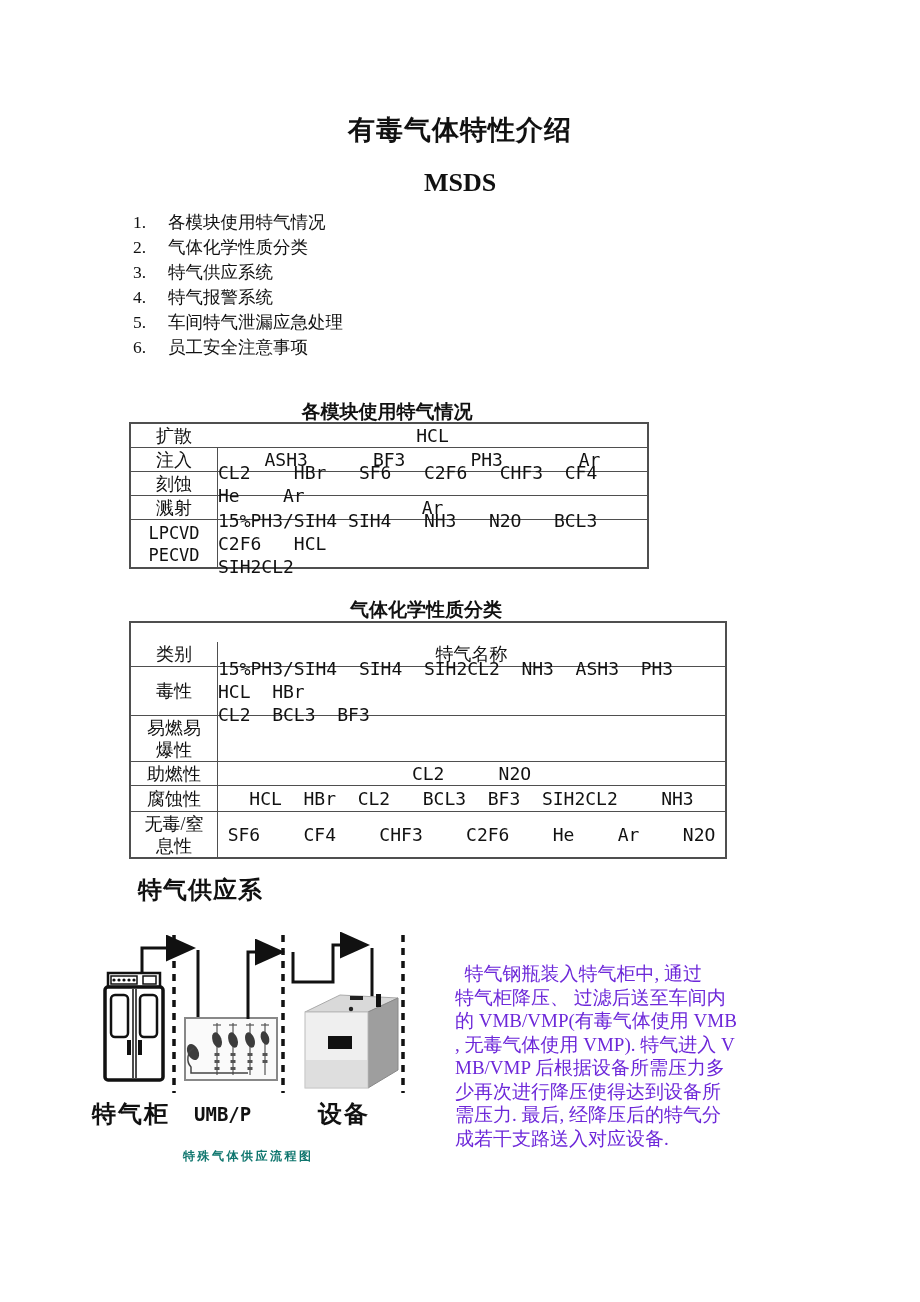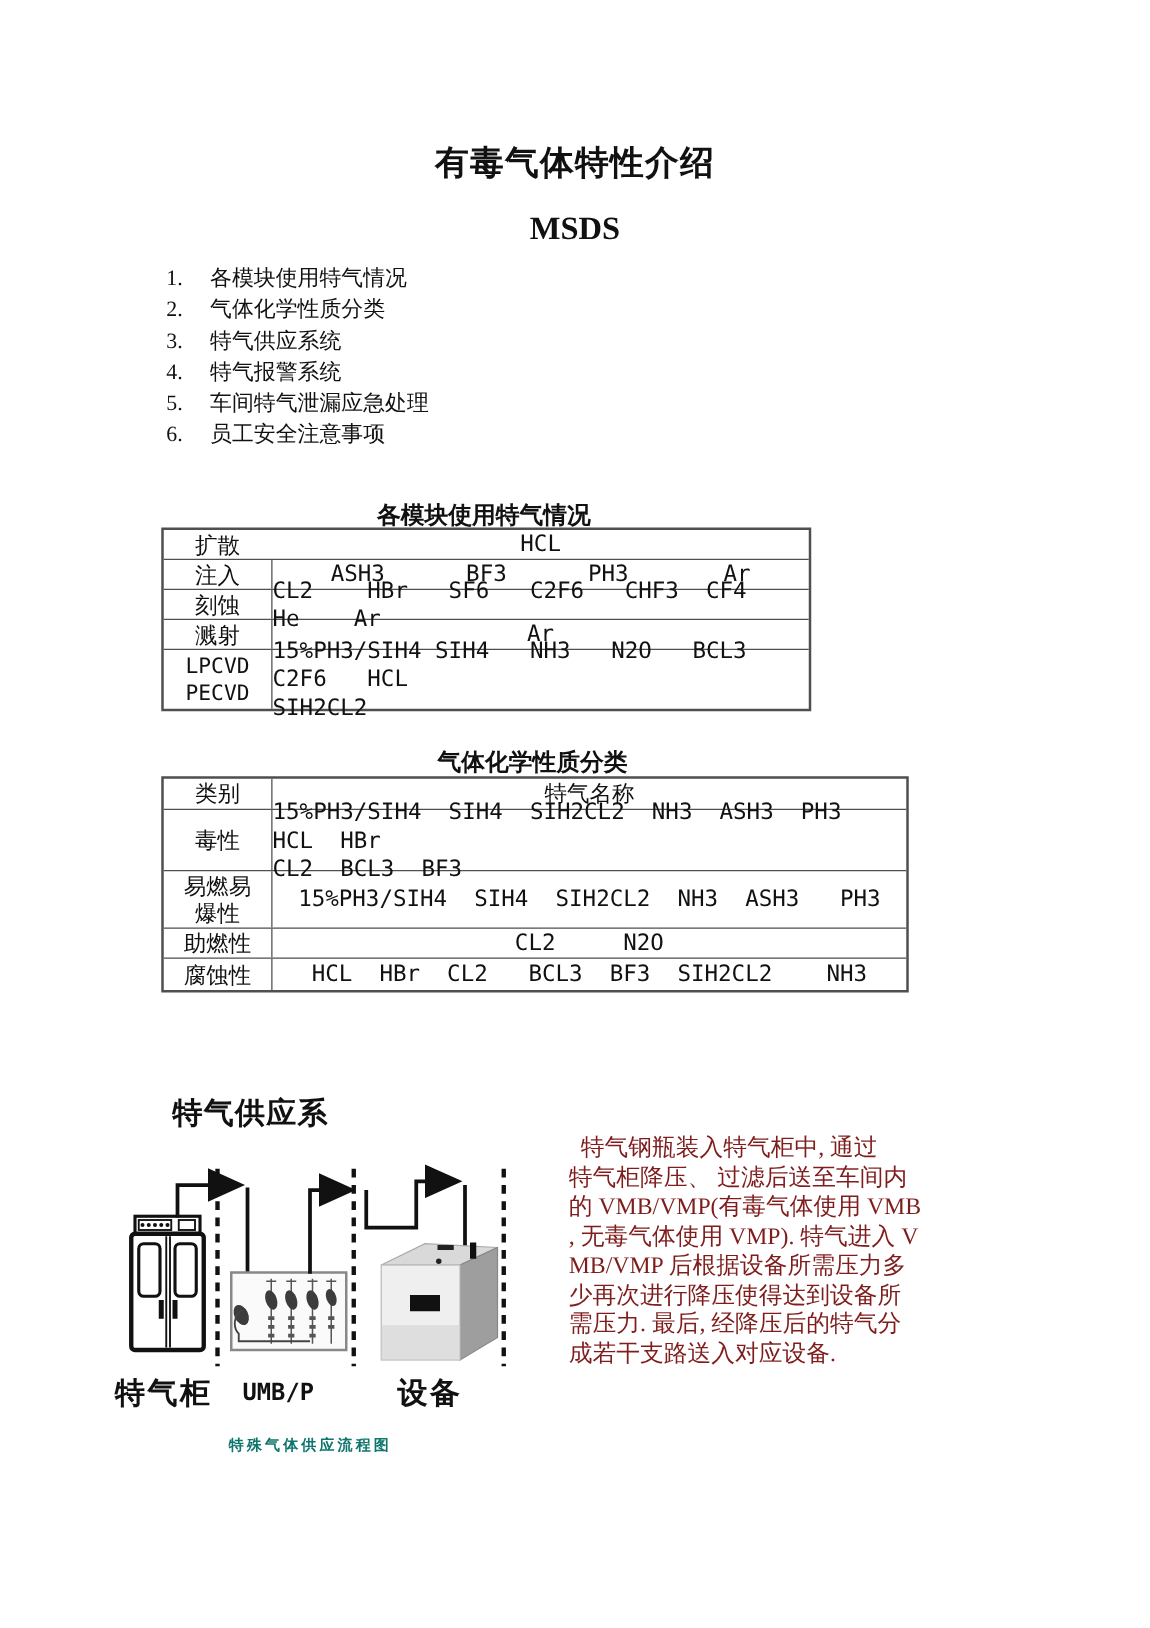--- a/index.html
+++ b/index.html
@@ -22,34 +22,34 @@
   .trow{display:flex;border-top:1.5px solid #4f4f4f;}
   .trow.first{border-top:none;}
   .tlabel{width:86px;flex:0 0 86px;display:flex;align-items:center;justify-content:center;
           border-right:1.5px solid #4f4f4f;font-size:18px;text-align:center;
           white-space:pre-wrap;line-height:22px;}
   .tlabel.noline{border-right:1.5px solid transparent;}
   .tval{flex:1;display:flex;align-items:center;justify-content:center;
         font-family:"DejaVu Sans Mono","Liberation Mono",monospace;font-size:18px;
         white-space:pre-wrap;line-height:23px;}
   .tlabel.mono{font-family:"DejaVu Sans Mono","Liberation Mono",monospace;font-size:17px;}
-  .h23{height:23px;} .h24{height:24px;} .h25{height:25px;} .h45{height:45px;}
+  .h23{height:23px;} .h24{height:24px;margin-top:19px;} .h25{height:25px;} .h45{height:45px;}
   .h47{height:47px;} .h48{height:48px;}
   .section-heading{position:absolute;left:138px;top:874px;font-size:24px;font-weight:bold;
         font-family:"Liberation Sans",sans-serif;letter-spacing:1px;}
   .diagram{position:absolute;left:88px;top:930px;width:330px;height:215px;}
   .dlabel{position:absolute;font-weight:bold;font-family:"Liberation Sans",sans-serif;}
   .dlabel-cabinet{left:92px;top:1098px;font-size:24px;letter-spacing:2px;}
   .dlabel-vmb{left:194px;top:1103px;font-size:19px;
         font-family:"DejaVu Sans Mono",monospace;font-weight:bold;}
   .dlabel-equip{left:318px;top:1098px;font-size:24px;letter-spacing:2px;}
   .flow-caption{position:absolute;left:183px;top:1148px;font-size:12px;font-weight:bold;
         letter-spacing:2.5px;color:#0f766e;filter:blur(0.5px);}
-  .supply-paragraph{position:absolute;left:455px;top:907px;width:348px;
-        font-size:19px;line-height:23.5px;white-space:pre-wrap;color:#7f1d1d;}
+  .supply-paragraph{position:absolute;left:455px;top:962px;width:348px;
+        font-size:19px;line-height:23.5px;white-space:pre-wrap;color:#6d28d9;}
 </style>
 </head>
 <body>
 
 <div class="page">
 
   <div class="doc-title">有毒气体特性介绍</div>
   <div class="doc-subtitle">MSDS</div>
 
   <div class="outline">
@@ -114,29 +114,33 @@
       <div class="tval" style="font-family:'Liberation Serif',serif;font-size:18px;">特气名称</div>
     </div>
     <div class="trow h48">
       <div class="tlabel">毒性</div>
       <div class="tval">15%PH3/SIH4  SIH4  SIH2CL2  NH3  ASH3  PH3  HCL  HBr
 CL2  BCL3  BF3</div>
     </div>
     <div class="trow h45">
       <div class="tlabel">易燃易
 爆性</div>
-      <div class="tval">15%PH3/SIH4  SIH4  SIH2CL2  NH3  ASH3   PH3</div>
     </div>
     <div class="trow h23">
       <div class="tlabel">助燃性</div>
       <div class="tval">CL2     N2O</div>
     </div>
     <div class="trow h25">
       <div class="tlabel">腐蚀性</div>
       <div class="tval">HCL  HBr  CL2   BCL3  BF3  SIH2CL2    NH3</div>
+    </div>
+    <div class="trow h45">
+      <div class="tlabel">无毒/窒
+息性</div>
+      <div class="tval">SF6    CF4    CHF3    C2F6    He    Ar    N2O</div>
     </div>
   </div>
 
   <div class="section-heading">特气供应系</div>
 
   <svg class="diagram" viewBox="0 0 330 215" xmlns="http://www.w3.org/2000/svg">
     <defs>
       <marker id="arrow" markerWidth="10" markerHeight="9" refX="8" refY="4.5" orient="auto">
         <path d="M0,0 L10,4.5 L0,9 Z" fill="#111"></path>
       </marker>

